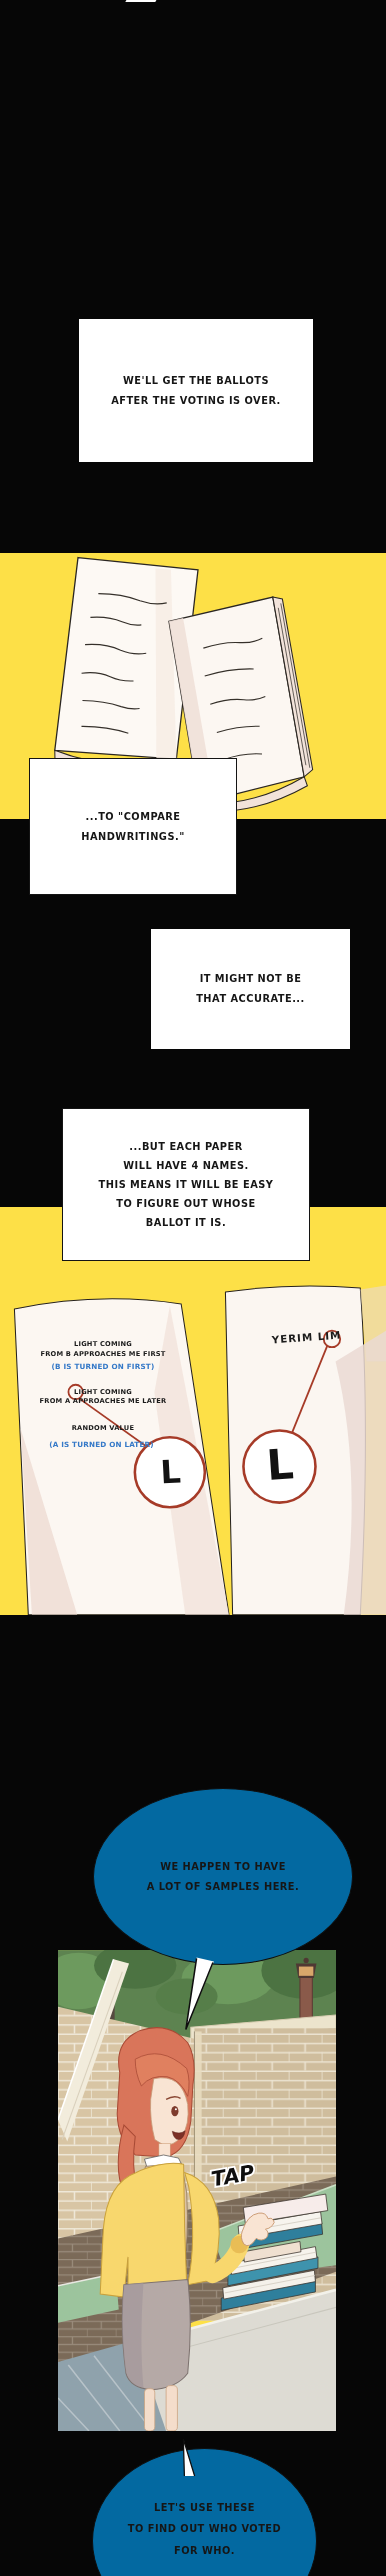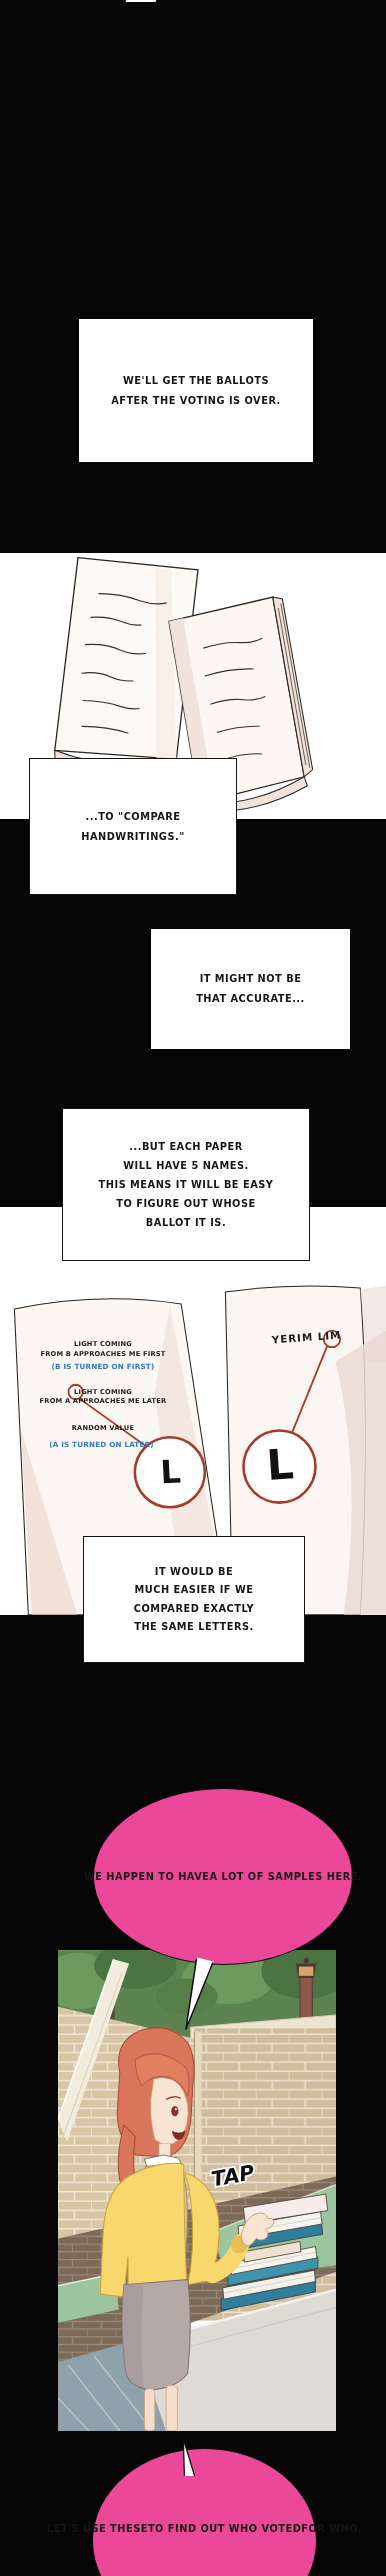--- a/index.html
+++ b/index.html
@@ -3,28 +3,28 @@
 <meta charset="utf-8">
 <style>
   html,body{margin:0;padding:0;background:#000;}
   .page{position:relative;width:386px;height:2576px;background:#060606;overflow:hidden;
         font-family:"DejaVu Sans","Liberation Sans",sans-serif;}
   .wbox{position:absolute;background:#fff;display:flex;flex-direction:column;
         justify-content:center;align-items:center;box-sizing:border-box;}
   .bordered{border:1px solid #141414;}
   .cap{font-weight:bold;color:#161616;font-size:9.8px;line-height:20px;
        letter-spacing:0.5px;text-align:center;white-space:nowrap;}
-  .panel{position:absolute;background:#ffffff;overflow:hidden;}
+  .panel{position:absolute;background:#fde047;overflow:hidden;}
   .note{position:absolute;font-weight:bold;color:#1b1b1b;font-size:6.7px;
         letter-spacing:0.2px;text-align:center;width:175px;white-space:nowrap;}
   .note.blue{color:#3579c8;font-size:7.2px;text-align:center;}
   .bigL{position:absolute;font-weight:bold;color:#121212;text-align:center;
         font-family:"DejaVu Sans",sans-serif;}
-  .bubble{position:absolute;background:#ec4899;border:1.5px solid #0e0e0e;border-radius:50%;
-          display:flex;flex-direction:row;justify-content:center;align-items:center;}
+  .bubble{position:absolute;background:#0369a1;border:1.5px solid #0e0e0e;border-radius:50%;
+          display:flex;flex-direction:column;justify-content:center;align-items:center;}
   .tailsvg{position:absolute;}
   .sliver{position:absolute;left:126px;top:0;width:30px;height:1.5px;background:#fff;
           transform:skewX(-30deg);}
 </style>
 </head>
 <body>
 
 <div class="page">
 
   <div class="sliver"></div>
@@ -113,32 +113,26 @@
     <div class="note" style="left:15.5px;top:217px;">RANDOM VALUE</div>
 
     <div class="note" style="left:242px;top:124px;width:129px;font-size:10.3px;letter-spacing:1px;transform:rotate(-4deg);">YERIM LIM</div>
 
     <div class="bigL" style="left:154px;top:246px;width:33px;font-size:32px;transform:rotate(-3deg);">L</div>
     <div class="bigL" style="left:260px;top:233px;width:40px;font-size:42px;transform:rotate(-4deg);">L</div>
   </div>
 
   <div class="wbox bordered" style="left:62px;top:1108px;width:248px;height:153px;z-index:3;">
     <div class="cap" style="line-height:19px">...BUT EACH PAPER</div>
-    <div class="cap" style="line-height:19px">WILL HAVE 5 NAMES.</div>
+    <div class="cap" style="line-height:19px">WILL HAVE 4 NAMES.</div>
     <div class="cap" style="line-height:19px">THIS MEANS IT WILL BE EASY</div>
     <div class="cap" style="line-height:19px">TO FIGURE OUT WHOSE</div>
     <div class="cap" style="line-height:19px">BALLOT IT IS.</div>
   </div>
 
-  <div class="wbox bordered" style="left:83px;top:1536px;width:222px;height:127px;z-index:3;">
-    <div class="cap" style="line-height:18.5px">IT WOULD BE</div>
-    <div class="cap" style="line-height:18.5px">MUCH EASIER IF WE</div>
-    <div class="cap" style="line-height:18.5px">COMPARED EXACTLY</div>
-    <div class="cap" style="line-height:18.5px">THE SAME LETTERS.</div>
-  </div>
 
   <div class="bubble" style="left:93px;top:1788px;width:258px;height:175px;z-index:4;">
     <div class="cap">WE HAPPEN TO HAVE</div>
     <div class="cap">A LOT OF SAMPLES HERE.</div>
   </div>
 
   <div class="panel" style="left:58px;top:1950px;width:278px;height:481px;">
     <svg width="278" height="481" viewBox="0 0 540 934">
       <defs>
         <pattern id="bA" width="64" height="36" patternUnits="userSpaceOnUse">

